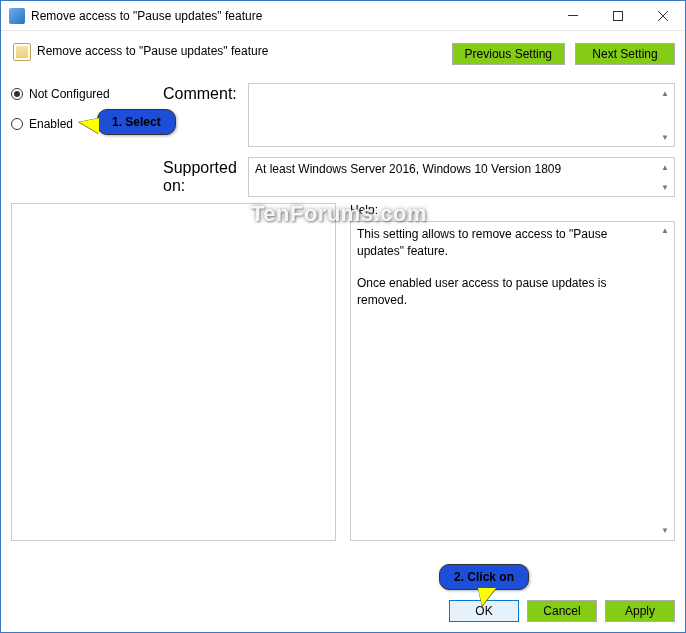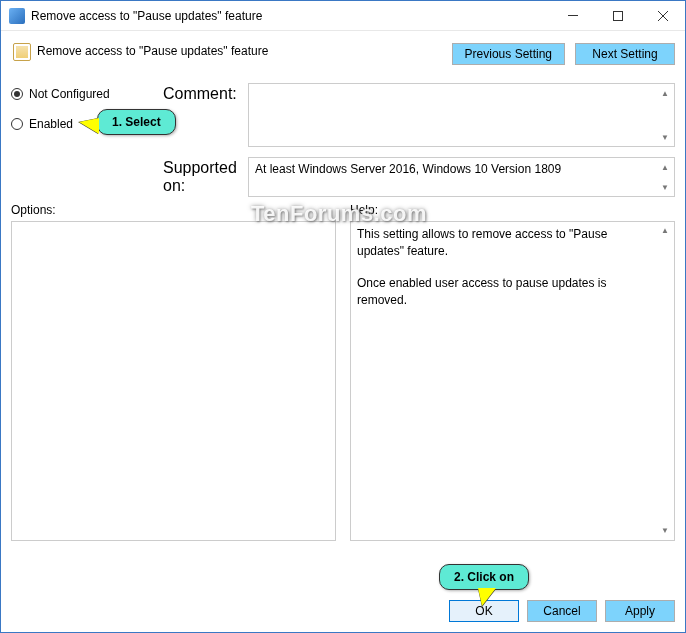--- a/index.html
+++ b/index.html
@@ -13,21 +13,21 @@
   .win-btn svg { stroke: #333; }
   .win-btn.close { color: #333; }
 
   .client { position: absolute; top: 30px; left: 0; right: 0; bottom: 0; padding: 10px 10px 42px 10px; font-size: 12px; color: #000; }
 
   .header-row { display: flex; align-items: flex-start; }
   .policy-icon { width: 18px; height: 18px; margin: 2px 6px 0 2px; background: #fff; border: 1px solid #c7a24a; border-radius: 2px; position: relative; }
   .policy-icon::after { content: ""; position: absolute; inset: 2px; background: linear-gradient(#f6e2ae,#f0cf78); }
   .policy-title { font-size: 12px; padding-top: 3px; flex: 1; }
   .nav-btns { display: flex; gap: 10px; margin-top: 2px; }
-  .btn { height: 22px; padding: 0 12px; font-size: 12px; background: #7dd3fc; border: 1px solid #adadad; cursor: default; display: inline-flex; align-items: center; justify-content: center; min-width: 70px; }
+  .btn { height: 22px; padding: 0 12px; font-size: 12px; background: #84cc16; border: 1px solid #adadad; cursor: default; display: inline-flex; align-items: center; justify-content: center; min-width: 70px; }
   .btn.wide { min-width: 100px; }
 
   .mid { display: flex; margin-top: 18px; }
   .left-col { width: 152px; padding-right: 4px; }
   .radio-row { display: flex; align-items: center; height: 22px; margin-bottom: 8px; font-size: 12px; cursor: default; position: relative; }
   .radio-circle { width: 12px; height: 12px; border-radius: 50%; border: 1px solid #333; margin-right: 6px; display: flex; align-items: center; justify-content: center; background: #fff; }
   .radio-dot { width: 6px; height: 6px; border-radius: 50%; background: #333; }
 
   .right-col { flex: 1; }
   .field-row { display: flex; margin-bottom: 10px; }
@@ -42,21 +42,21 @@
   .lower-col { flex: 1; display: flex; flex-direction: column; }
   .lower-label { font-size: 12px; margin-bottom: 4px; }
   .panel { flex: 1; border: 1px solid #cccccc; background: #fff; position: relative; font-size: 12px; padding: 4px 18px 4px 6px; line-height: 1.45; }
   .panel p { margin: 0 0 14px 0; }
 
   .footer { position: absolute; bottom: 10px; right: 10px; display: flex; gap: 8px; }
   .btn.default { border-color: #0078d7; background: #e5f1fb; }
   .ok-wrap { position: relative; }
 
   .callout { position: absolute; z-index: 50; }
-  .bubble { background: #5eead4; border: 1px solid #333; border-radius: 10px; padding: 5px 14px; font-size: 12px; font-weight: bold; color: #000; white-space: nowrap; box-shadow: 1px 1px 3px rgba(0,0,0,.3); }
+  .bubble { background: #1d4ed8; border: 1px solid #333; border-radius: 10px; padding: 5px 14px; font-size: 12px; font-weight: bold; color: #000; white-space: nowrap; box-shadow: 1px 1px 3px rgba(0,0,0,.3); }
   .tail { position: absolute; width: 0; height: 0; }
   .tail.left { left: -18px; top: 50%; margin-top: -4px; border-top: 4px solid transparent; border-bottom: 12px solid transparent; border-right: 20px solid #ffff00; filter: drop-shadow(-1px 0 0 #333); }
   .tail.down { left: 50%; margin-left: -6px; bottom: -16px; border-left: 4px solid transparent; border-right: 14px solid transparent; border-top: 18px solid #ffff00; filter: drop-shadow(0 1px 0 #333); }
 
   .watermark { position: absolute; top: 200px; left: 0; right: 8px; text-align: center; font-size: 22px; font-weight: 600; color: rgba(255,255,255,.9); text-shadow: 0 0 4px rgba(120,120,120,.8), 1px 1px 2px rgba(80,80,80,.6); pointer-events: none; letter-spacing: .5px; }
 </style>
 </head>
 <body>
 
 <div class="titlebar">
@@ -123,21 +123,20 @@
           <span>At least Windows Server 2016, Windows 10 Version 1809</span>
           <div class="scroll-arrow up">▲</div>
           <div class="scroll-arrow down">▼</div>
         </div>
       </div>
     </div>
   </div>
 
   <div class="lower">
     <div class="lower-col">
-      <div class="lower-label">Options:</div>
       <div class="panel"></div>
     </div>
     <div class="lower-col">
       <div class="lower-label">Help:</div>
       <div class="panel">
         <p>This setting allows to remove access to "Pause updates" feature.</p>
         <p>Once enabled user access to pause updates is removed.</p>
         <div class="scroll-arrow up">▲</div>
         <div class="scroll-arrow down">▼</div>
       </div>

